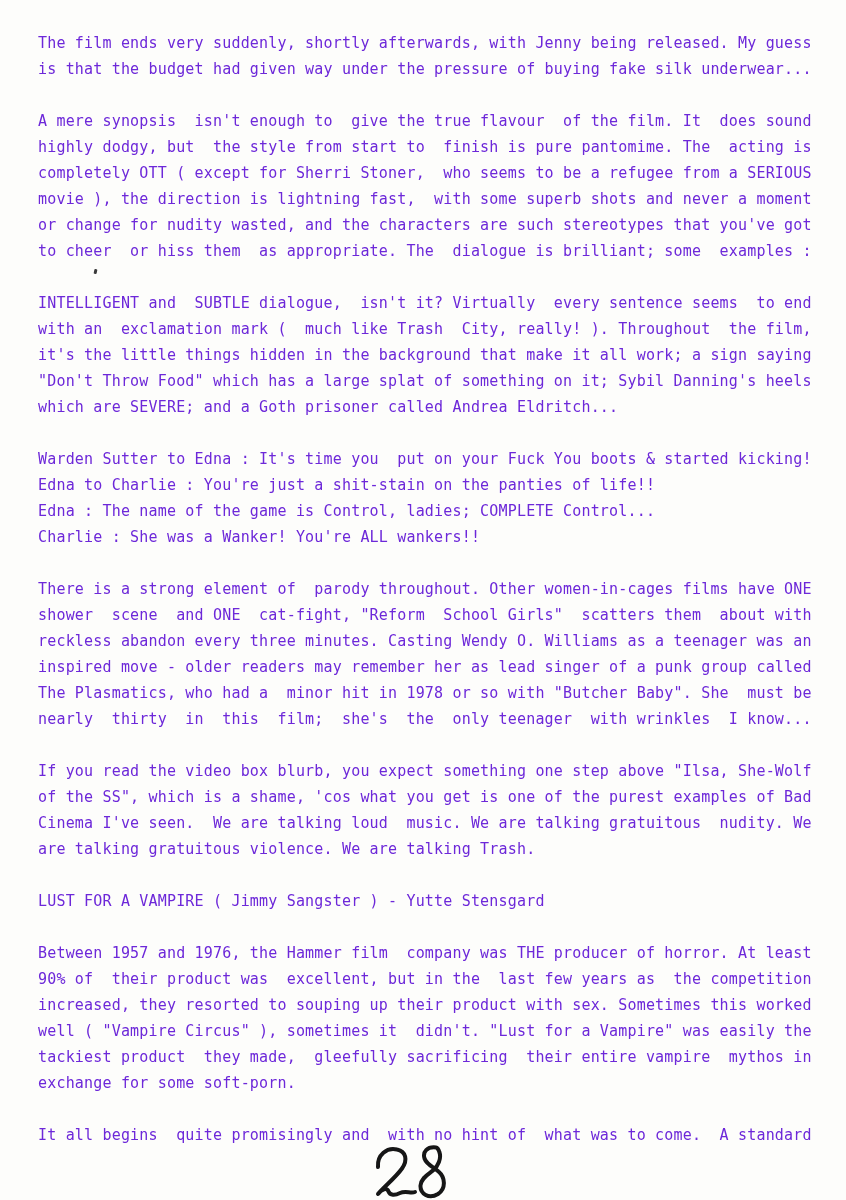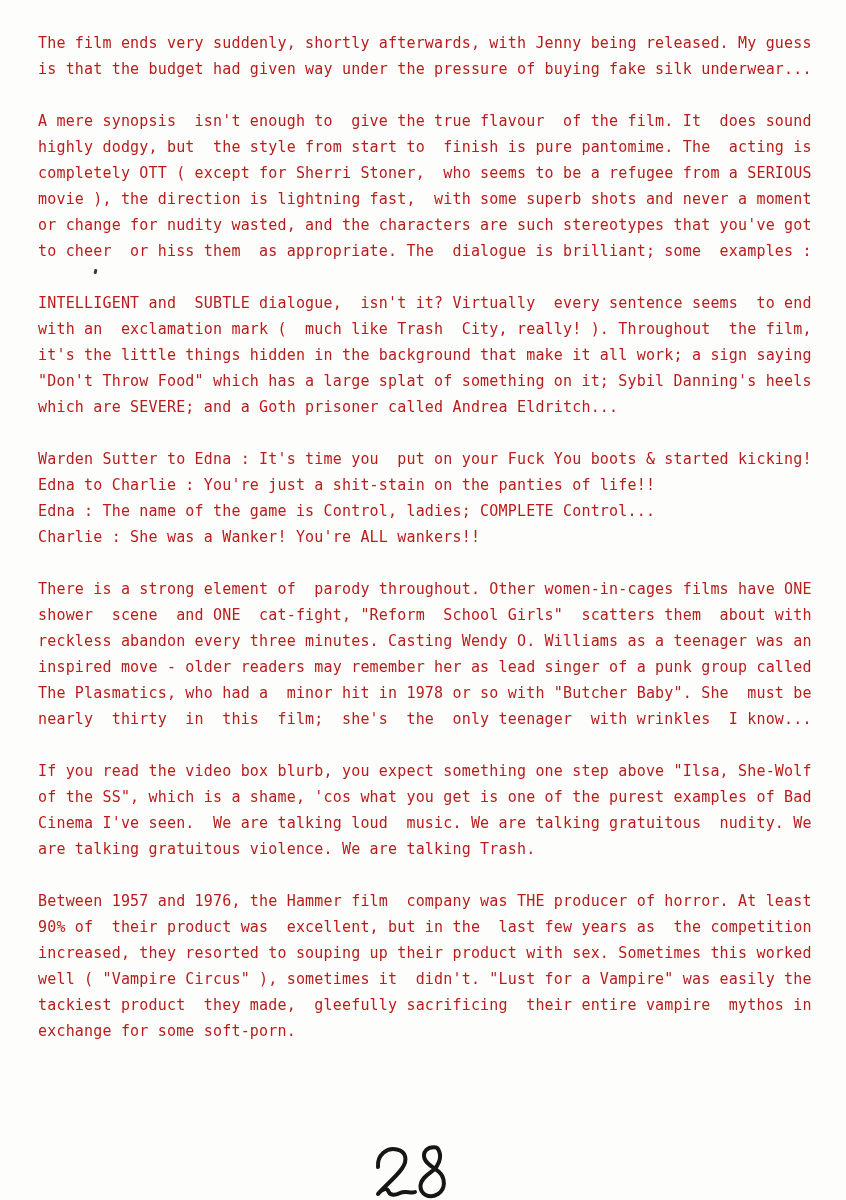--- a/index.html
+++ b/index.html
@@ -19,21 +19,21 @@
     position: absolute;
     left: 38px;
     top: 30px;
     width: 790px;
   }
   .para {
     margin: 0 0 26px 0;
     font-size: 15px;
     line-height: 26px;
     letter-spacing: 0.18px;
-    color: #b91c1c;
+    color: #6d28d9;
     white-space: pre;
     font-family: "DejaVu Sans Mono", monospace;
   }
   .artifact-dot {
     position: absolute;
     left: 94px;
     top: 269px;
     width: 3px;
     height: 5px;
     background: #3a3a3a;
@@ -87,26 +87,28 @@
     <p class="para">There is a strong element of  parody throughout. Other women-in-cages films have ONE
 shower  scene  and ONE  cat-fight, "Reform  School Girls"  scatters them  about with
 reckless abandon every three minutes. Casting Wendy O. Williams as a teenager was an
 inspired move - older readers may remember her as lead singer of a punk group called
 The Plasmatics, who had a  minor hit in 1978 or so with "Butcher Baby". She  must be
 nearly  thirty  in  this  film;  she's  the  only teenager  with wrinkles  I know...</p>
     <p class="para">If you read the video box blurb, you expect something one step above "Ilsa, She-Wolf
 of the SS", which is a shame, 'cos what you get is one of the purest examples of Bad
 Cinema I've seen.  We are talking loud  music. We are talking gratuitous  nudity. We
 are talking gratuitous violence. We are talking Trash.</p>
+    <p class="para">LUST FOR A VAMPIRE ( Jimmy Sangster ) - Yutte Stensgard</p>
     <p class="para">Between 1957 and 1976, the Hammer film  company was THE producer of horror. At least
 90% of  their product was  excellent, but in the  last few years as  the competition
 increased, they resorted to souping up their product with sex. Sometimes this worked
 well ( "Vampire Circus" ), sometimes it  didn't. "Lust for a Vampire" was easily the
 tackiest product  they made,  gleefully sacrificing  their entire vampire  mythos in
 exchange for some soft-porn.</p>
+    <p class="para">It all begins  quite promisingly and  with no hint of  what was to come.  A standard</p>
   </div>
 
   <div class="artifact-dot"></div>
 
   <div class="page-number">
     <span class="sr-hidden">28</span>
     <svg viewBox="0 0 92 58">
       <g fill="none" stroke="#161616" stroke-width="4" stroke-linecap="round" stroke-linejoin="round">
         <path d="M6,23 C5,11 15,3 25,5.5 C34,7.5 36,16 30,24.5 C24,33 13,42 6,50 C10,44.5 15,43.5 16.5,47.5 C18,51.5 23,51.5 28,49 C33,46.5 39,49.5 43,48"></path>
         <path d="M64,3.5 C55,2.5 50.5,8 52.5,14.5 C54.5,20.5 62,23.5 66.5,27.5 C73,33 74.5,44.5 66,50 C57,55.5 48,50 48.5,41.5 C49,33.5 57,30 61.5,26 C66,22 69.5,14.5 67.5,8.5 C66.5,5 65,3.6 64,3.5 Z"></path>

